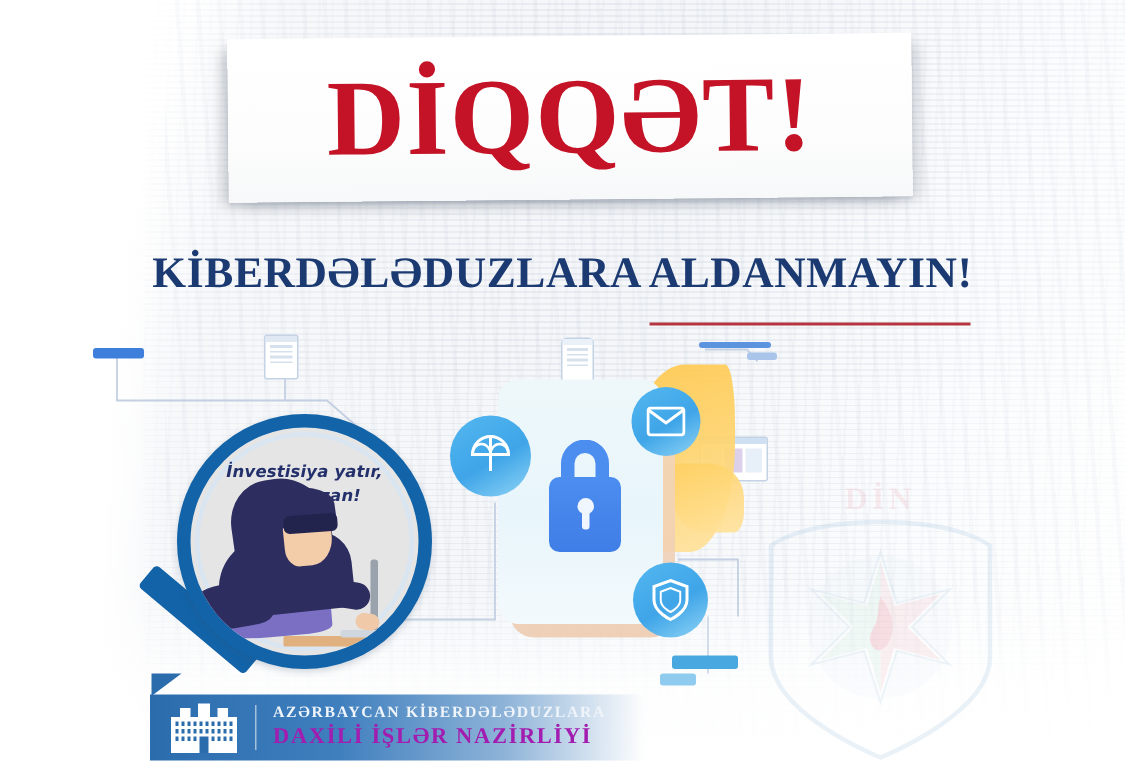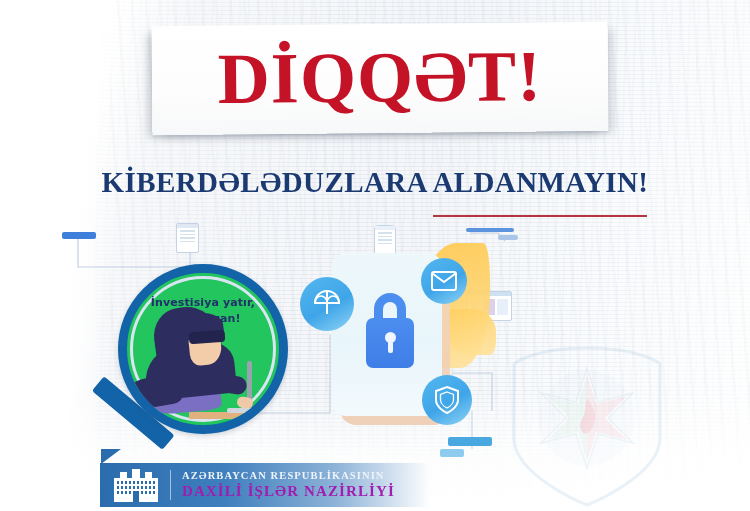--- a/index.html
+++ b/index.html
@@ -220,28 +220,29 @@
     position: absolute;
     left: -14px; top: 112px;
     width: 92px; height: 19px;
     background: #1263a8;
     border-radius: 3px;
     transform: rotate(40deg);
     transform-origin: left center;
   }
   .mag-ring {
     position: absolute;
-    left: 6px; top: 2px;
+    left: 6px; top: 14px;
     width: 170px; height: 170px;
     border-radius: 50%;
     border: 9px solid #1263a8;
     box-sizing: border-box;
-    background: #22c55e;
+    background: #e5e5e5;
     overflow: hidden;
     box-shadow: 0 2px 5px rgba(60,80,110,.22);
+    font-style: italic;
   }
   .mag-inner-ring {
     position: absolute;
     left: 3px; top: 3px; right: 3px; bottom: 3px;
     border-radius: 50%;
     border: 3px solid #d9e6f2;
     box-sizing: border-box;
     pointer-events: none;
   }
   .mag-text {
@@ -409,20 +410,21 @@
 
 <div id="poster">
 
   <div class="bg-base"></div>
   <div class="bg-texture"></div>
   <div class="bg-wave"></div>
   <div class="bg-left-white"></div>
   <div class="bg-bottom-white"></div>
 
   <div class="watermark">
+    <div class="wm-text">DİN</div>
     <svg width="190" height="215" viewBox="0 0 190 215">
       <path d="M95 48 C150 48 168 64 168 64 L168 138 C168 176 95 205 95 205 C95 205 22 176 22 138 L22 64 C22 64 40 48 95 48 Z" fill="none" stroke="#7fb0d8" stroke-width="3"></path>
       <circle cx="95" cy="118" r="48" fill="#cfe3f2" opacity=".5"></circle>
       <g transform="translate(95,118)">
         <path d="M0,-50 L11,-16 L46,-25 L21,0 L46,25 L11,16 L0,50 L-11,16 L-46,25 L-21,0 L-46,-25 L-11,-16 Z" fill="#ffffff" stroke="#9cc3de" stroke-width="1.5"></path>
         <path d="M0,-44 L9,-14 L40,-22 L18,0 L40,22 L9,14 L0,44 Z" fill="#d85a6e" opacity=".55"></path>
         <path d="M0,-44 L-9,-14 L-40,-22 L-18,0 L-40,22 L-9,14 L0,44 Z" fill="#5bbf93" opacity=".45"></path>
         <path d="M0,-20 C8,-10 10,0 6,9 C3,16 -3,18 -6,12 C-9,6 -5,2 -3,-3 C-1,-9 -2,-14 0,-20 Z" fill="#d9445a"></path>
       </g>
     </svg>
@@ -567,16 +569,16 @@
       <rect x="13" y="23" width="2" height="3"></rect>
         <rect x="17" y="23" width="2" height="3"></rect>
       <rect x="29" y="23" width="2" height="3"></rect>
         <rect x="33" y="23" width="2" height="3"></rect>
       <rect x="37" y="23" width="2" height="3"></rect>
         <rect x="41" y="23" width="2" height="3"></rect>
       <rect x="21" y="23" width="6" height="11"></rect>
     </g>
   </svg>
   <div class="footer-sep"></div>
-  <div class="footer-l1">AZƏRBAYCAN RESPUBLİKASININ</div>
+  <div class="footer-l1">AZƏRBAYCAN KİBERDƏLƏDUZLARA</div>
   <div class="footer-l2">DAXİLİ İŞLƏR NAZİRLİYİ</div>
 
 </div>
 
 </body></html>

